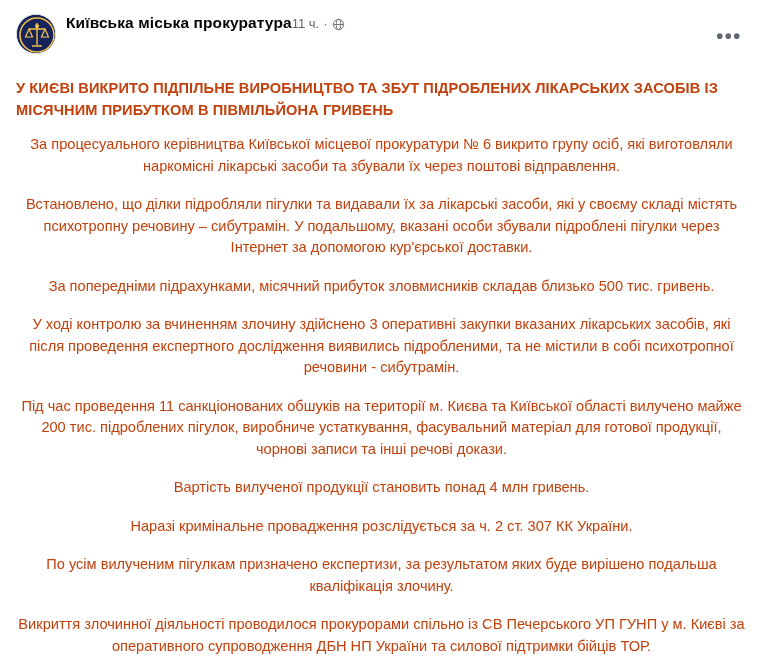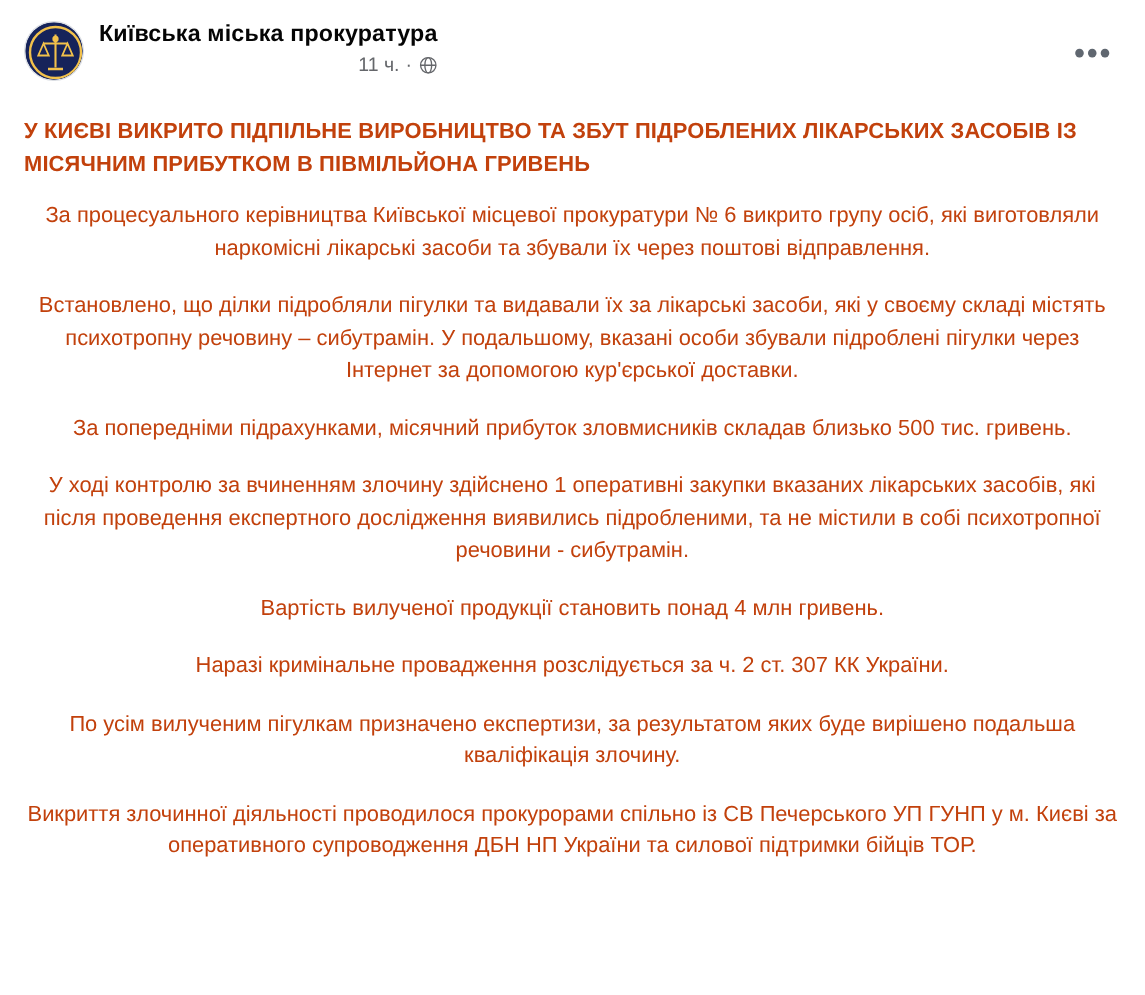--- a/index.html
+++ b/index.html
@@ -35,21 +35,21 @@
     flex: 0 0 40px;
     margin-top: 2px;
     position: relative;
     overflow: hidden;
     border: 1px solid #dcdfe4;
   }
   .avatar svg { display: block; }
   .header-text {
     margin-left: 10px;
     display: flex;
-    flex-direction: column;
+    flex-direction: row;
     justify-content: center;
     padding-top: 1px;
   }
   .page-name {
     font-size: 15.5px;
     font-weight: bold;
     color: #050505;
     line-height: 20px;
     letter-spacing: 0.1px;
   }
@@ -153,21 +153,22 @@
     <div class="menu-dots">
       <span>•••</span>
     </div>
   </div>
 
   <div class="post-body">
     <p class="headline">У КИЄВІ ВИКРИТО ПІДПІЛЬНЕ ВИРОБНИЦТВО ТА ЗБУТ ПІДРОБЛЕНИХ ЛІКАРСЬКИХ ЗАСОБІВ ІЗ МІСЯЧНИМ ПРИБУТКОМ В ПІВМІЛЬЙОНА ГРИВЕНЬ</p>
     <p class="para">За процесуального керівництва Київської місцевої прокуратури № 6 викрито групу осіб, які виготовляли наркомісні лікарські засоби та збували їх через поштові відправлення.</p>
     <p class="para">Встановлено, що ділки підробляли пігулки та видавали їх за лікарські засоби, які у своєму складі містять психотропну речовину – сибутрамін. У подальшому, вказані особи збували підроблені пігулки через Інтернет за допомогою кур'єрської доставки.</p>
     <p class="para">За попередніми підрахунками, місячний прибуток зловмисників складав близько 500 тис. гривень.</p>
-    <p class="para">У ході контролю за вчиненням злочину здійснено 1 оперативні закупки вказаних лікарських засобів, які після проведення експертного дослідження виявились підробленими, та не містили в собі психотропної речовини - сибутрамін.</p>
+    <p class="para">У ході контролю за вчиненням злочину здійснено 3 оперативні закупки вказаних лікарських засобів, які після проведення експертного дослідження виявились підробленими, та не містили в собі психотропної речовини - сибутрамін.</p>
+    <p class="para">Під час проведення 11 санкціонованих обшуків на території м. Києва та Київської області вилучено майже 200 тис. підроблених пігулок, виробниче устаткування, фасувальний матеріал для готової продукції, чорнові записи та інші речові докази.</p>
     <p class="para">Вартість вилученої продукції становить понад 4 млн гривень.</p>
     <p class="para">Наразі кримінальне провадження розслідується за ч. 2 ст. 307 КК України.</p>
     <p class="para">По усім вилученим пігулкам призначено експертизи, за результатом яких буде вирішено подальша кваліфікація злочину.</p>
     <p class="para">Викриття злочинної діяльності проводилося прокурорами спільно із СВ Печерського УП ГУНП у м. Києві за оперативного супроводження ДБН НП України та силової підтримки бійців ТОР.</p>
 
   </div>
 
 </div>
 
 </body></html>

